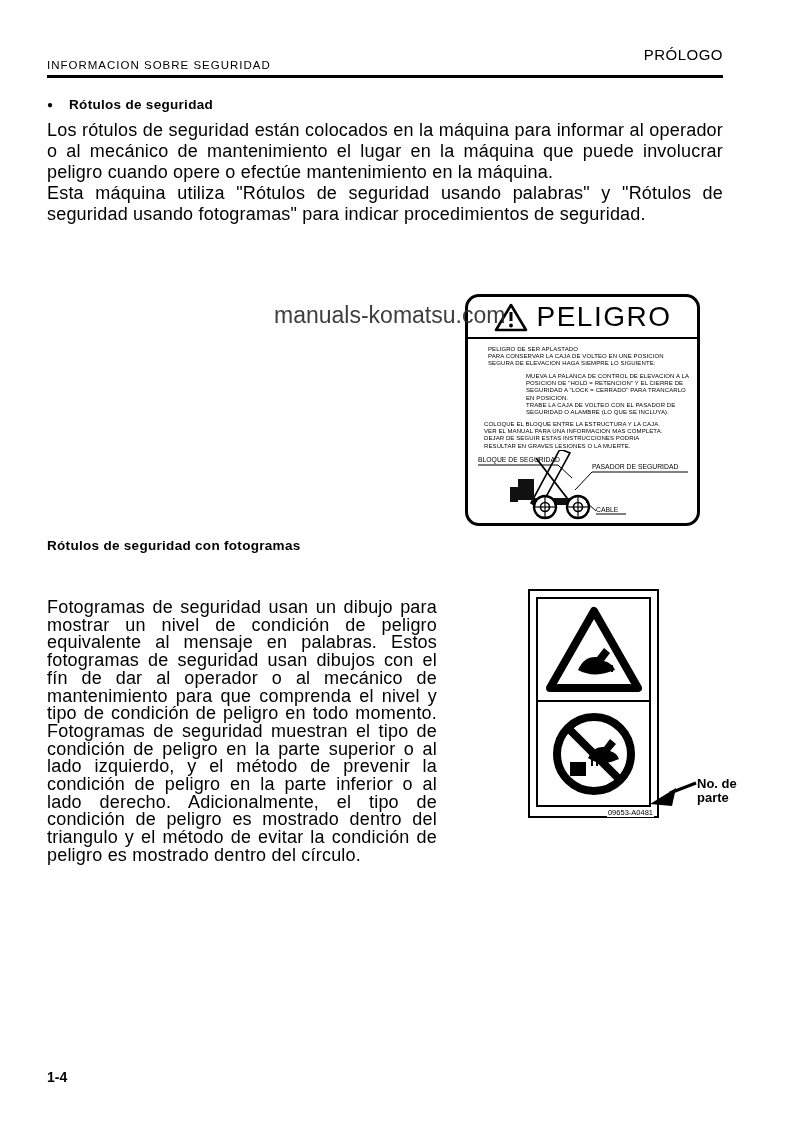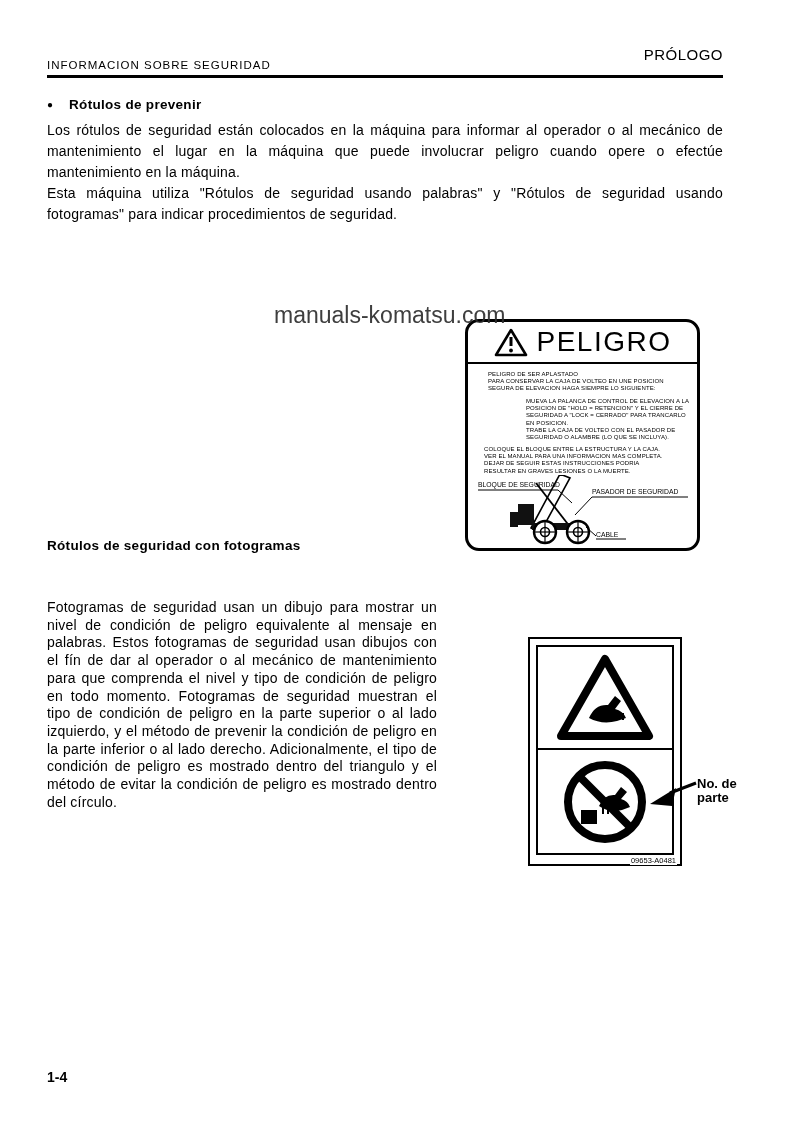--- a/index.html
+++ b/index.html
@@ -14,54 +14,54 @@
   
   .hdr-left { position:absolute; left:47px; top:59px; font-size:11.5px; letter-spacing:1px; }
   .hdr-right { position:absolute; right:71px; top:46px; font-size:15px; letter-spacing:0.5px; }
   .hdr-rule { position:absolute; left:47px; top:75px; width:676px; height:3px; background:#000; }
 
   
   .bullet-head { position:absolute; left:47px; top:97px; display:flex; align-items:center; gap:16px; }
   .bullet-dot { font-size:10px; line-height:10px; }
   .head-bold { font-weight:bold; font-size:13.5px; letter-spacing:0.3px; }
 
-  .para { position:absolute; font-size:14px; line-height:21px; text-align:justify; letter-spacing:0.2px; }
+  .para { position:absolute; font-size:18px; line-height:21px; text-align:justify; letter-spacing:0.2px; }
   .p1 { left:47px; top:120px; width:676px; }
   .p2 { left:47px; top:183px; width:676px; }
 
   .example-head { position:absolute; left:47px; top:254px; }
   .fotog-head  { position:absolute; left:47px; top:538px; }
   .fotog-para  { left:47px; top:599px; width:390px; line-height:17.7px; }
 
   .watermark {
     position:absolute; left:274px; top:302px; font-size:23px; color:#2e2e2e;
     z-index:10; opacity:0.92; pointer-events:none;
   }
 
   
   .peligro {
-    position:absolute; left:465px; top:319px; width:235px; height:232px;
+    position:absolute; left:465px; top:294px; width:235px; height:232px;
     border:3px solid #000; border-radius:14px; background:#fff;
   }
   .peligro-header {
     position:absolute; left:0; top:0; width:100%; height:42px;
     border-bottom:2px solid #000;
     display:flex; align-items:center; justify-content:center; gap:9px;
   }
   .peligro-title { font-size:28px; letter-spacing:1.5px; }
   .tiny { font-size:6px; line-height:7.2px; letter-spacing:0.1px; }
   .peligro-intro { position:absolute; left:20px; top:49px; }
   .peligro-steps { position:absolute; left:58px; top:76px; }
   .peligro-outro { position:absolute; left:16px; top:124px; }
   .truck-svg { position:absolute; left:6px; top:153px; }
 
   
   .picto {
-    position:absolute; left:528px; top:589px; width:154px; height:229px;
-    border:2px solid #000; background:#fff;margin-top:48px;
+    position:absolute; left:528px; top:589px; width:131px; height:229px;
+    border:2px solid #000; background:#fff;
   }
   .picto-inner {
     position:absolute; left:6px; top:6px; right:6px; bottom:9px;
     border:2px solid #000;
   }
   .picto-panel { width:100%; height:50%; display:flex; align-items:center; justify-content:center; }
   .picto-panel.top { border-bottom:2px solid #000; }
   .part-number {
     position:absolute; bottom:-1px; right:3px; font-size:7.5px; background:#fff; padding:0 1px;
   }
@@ -76,21 +76,21 @@
 <body>
 
 <div class="page">
 
   <div class="hdr-left">INFORMACION SOBRE SEGURIDAD</div>
   <div class="hdr-right">PRÓLOGO</div>
   <div class="hdr-rule"></div>
 
   <div class="bullet-head">
     <span class="bullet-dot">●</span>
-    <span class="head-bold">Rótulos de prevenir</span>
+    <span class="head-bold">Rótulos de seguridad</span>
   </div>
 
   <div class="para p1">Los rótulos de seguridad están colocados en la máquina para informar al operador o al mecánico de mantenimiento el lugar en la máquina que puede involucrar peligro cuando opere o efectúe mantenimiento en la máquina.</div>
   <div class="para p2">Esta máquina utiliza "Rótulos de seguridad usando palabras" y "Rótulos de seguridad usando fotogramas" para indicar procedimientos de seguridad.</div>
 
 
   <div class="watermark">manuals-komatsu.com</div>
 
   <div class="peligro">
     <div class="peligro-header">

